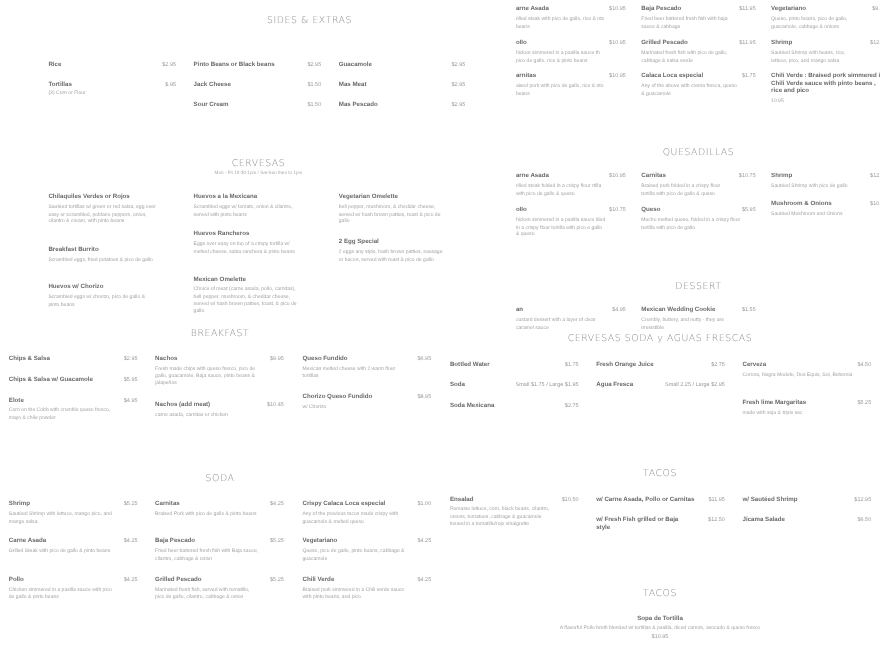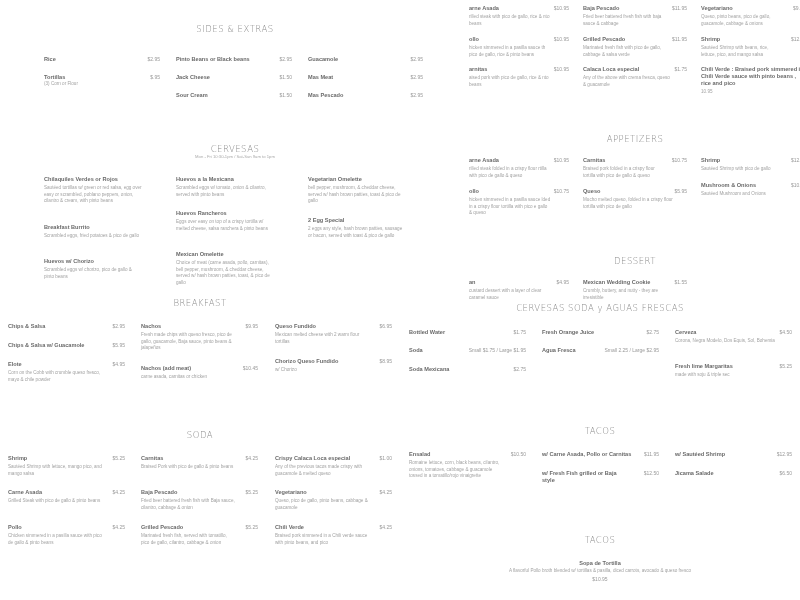--- a/index.html
+++ b/index.html
@@ -8,21 +8,21 @@
   .sec-sub{position:absolute;text-align:center;font-size:4.2px;color:#aaa;}
   .item{position:absolute;}
   .name{font-weight:bold;font-size:5.6px;color:#6a6a6a;line-height:7px;}
   .price{position:absolute;top:0;font-size:5px;color:#999;text-align:right;}
   .desc{font-size:4.6px;color:#a3a3a3;line-height:6.6px;margin-top:2px;}
   .clip{overflow:hidden;}
 </style>
 </head>
 <body>
 
-<div class="sec-title" style="left:150px;top:24px;width:170px;">SIDES &amp; EXTRAS</div>
+<div class="sec-title" style="left:150px;top:14px;width:170px;text-align:right;">SIDES &amp; EXTRAS</div>
 
 <div class="item" style="left:44px;top:56px;width:116px;">
   <div class="name">Rice</div>
   <div class="price" style="right:0;">$2.95</div>
 </div>
 <div class="item" style="left:44px;top:74px;width:116px;">
   <div class="name">Tortillas</div>
   <div class="price" style="right:0;">$.95</div>
   <div class="desc" style="margin-top:0;">(3) Corn or Flour</div>
 </div>
@@ -209,21 +209,21 @@
 <div class="item clip" style="left:701px;top:36px;width:99px;">
   <div class="name">Shrimp</div>
   <div class="price" style="left:90px;">$12.95</div>
   <div class="desc" style="width:78px;">Sautéed Shrimp with beans, rice, lettuce, pico, and mango salsa</div>
 </div>
 <div class="item clip" style="left:701px;top:66px;width:99px;">
   <div class="name" style="width:104px;">Chili Verde : Braised pork simmered in Chili Verde sauce with pinto beans , rice and pico</div>
   <div class="desc">10.95</div>
 </div>
 
-<div class="sec-title" style="left:550px;top:134px;width:170px;">APPETIZERS</div>
+<div class="sec-title" style="left:550px;top:134px;width:170px;">QUESADILLAS</div>
 
 <div class="item clip" style="left:469px;top:157px;width:100px;">
   <div class="name">arne Asada</div>
   <div class="price" style="right:0;">$10.95</div>
   <div class="desc" style="width:82px;">rilled steak folded in a crispy flour rtilla with pico de gallo &amp; queso</div>
 </div>
 <div class="item clip" style="left:469px;top:188px;width:100px;">
   <div class="name">ollo</div>
   <div class="price" style="right:0;">$10.75</div>
   <div class="desc" style="width:82px;">hicken simmered in a pasilla sauce lded in a crispy flour tortilla with pico e gallo &amp; queso</div>

